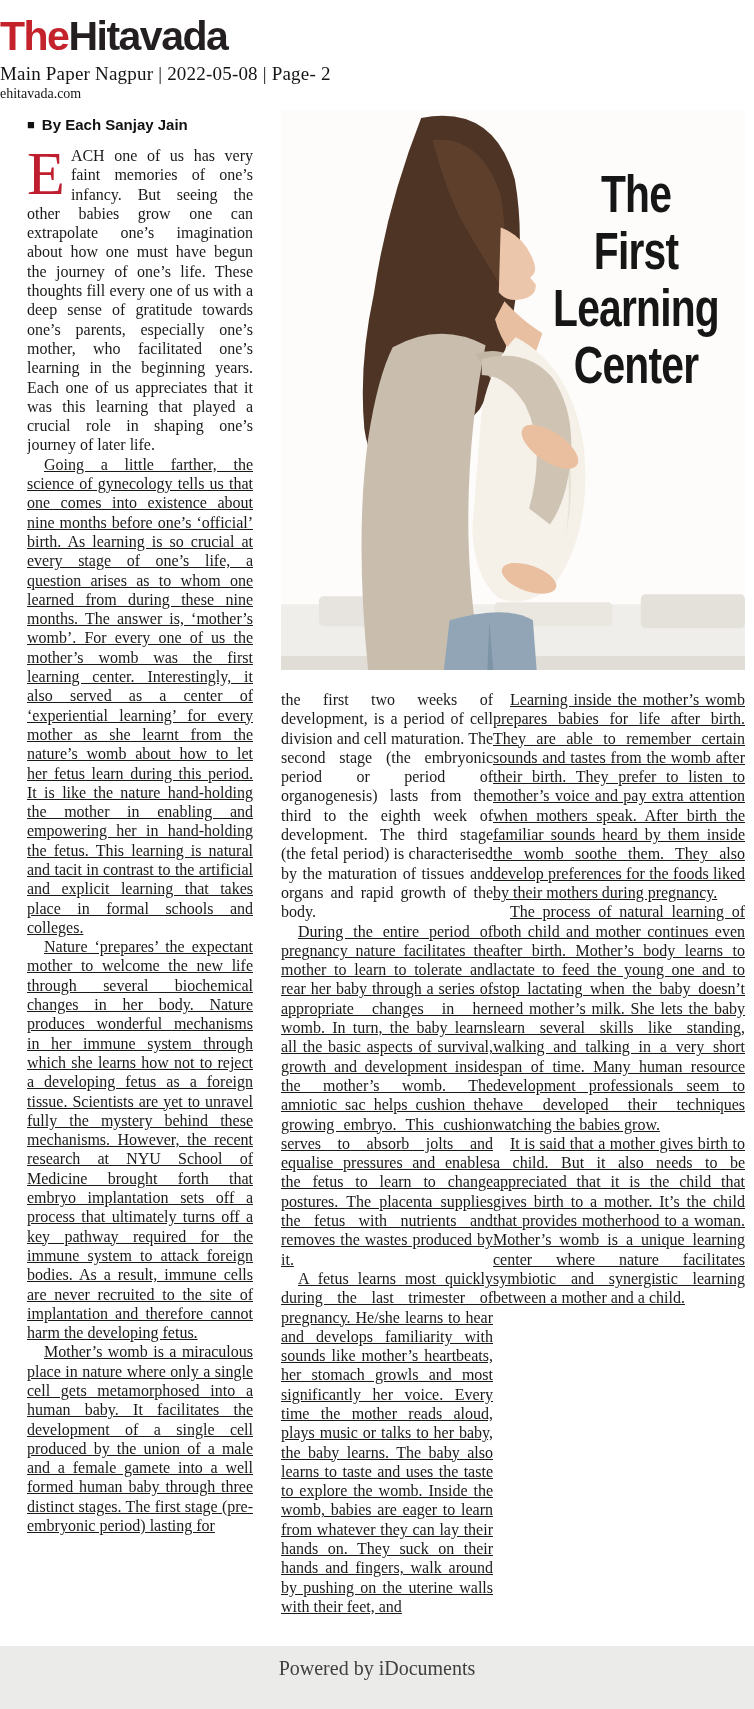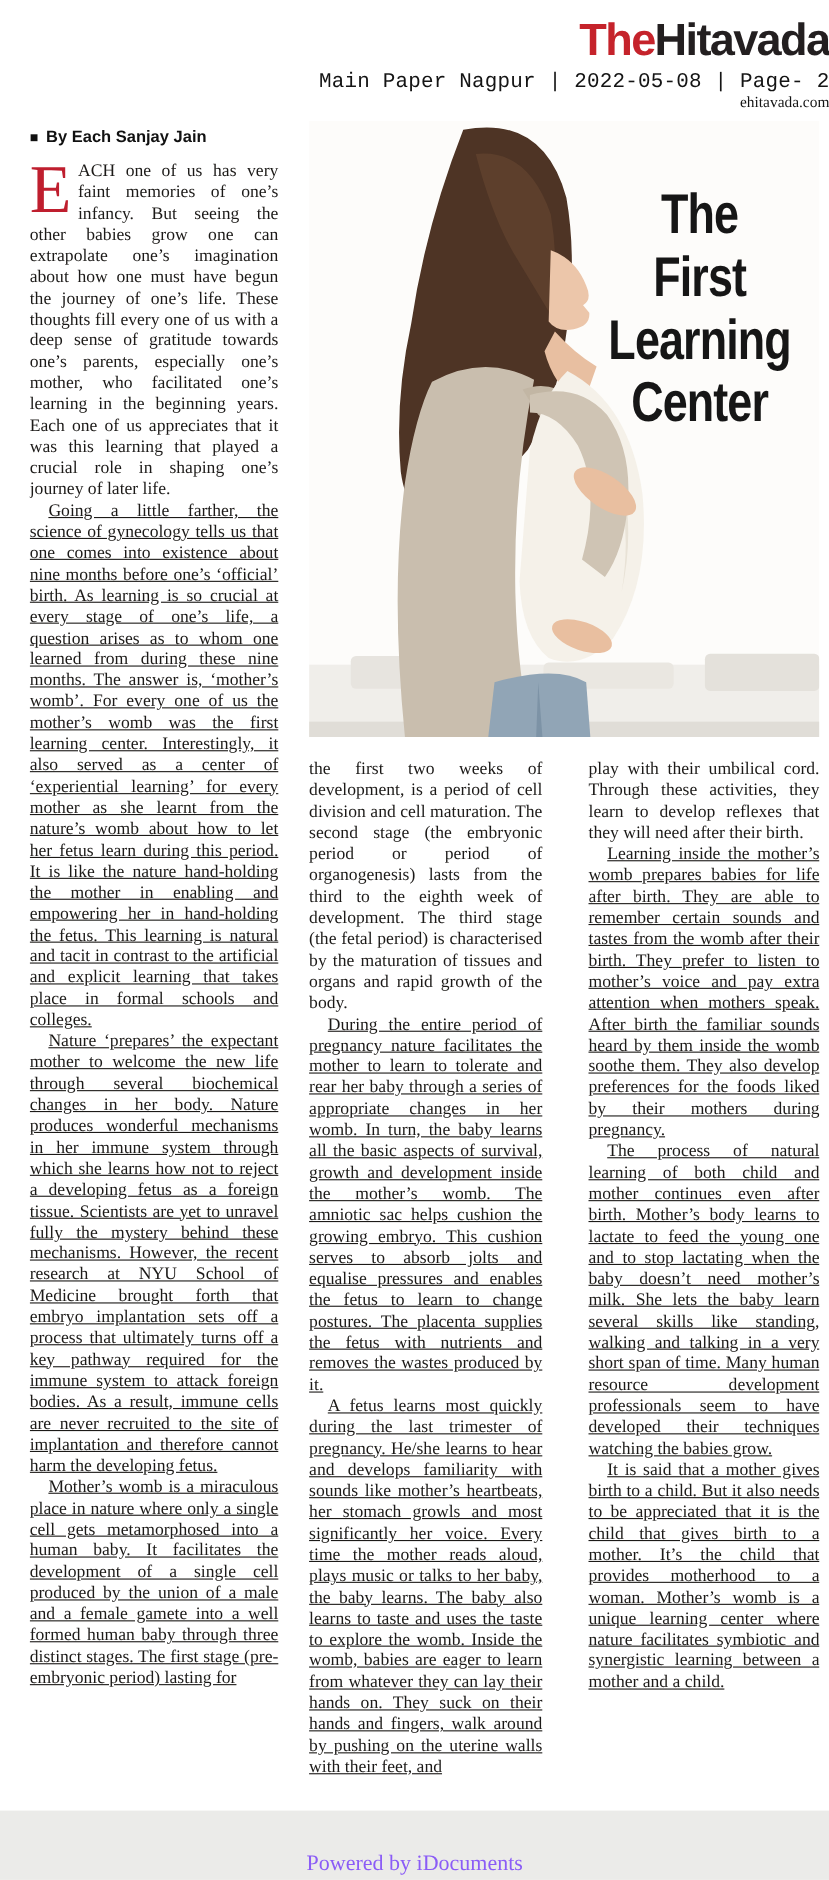--- a/index.html
+++ b/index.html
@@ -2,26 +2,26 @@
 <html lang="en"><head>
 <meta charset="utf-8">
 <style>
   html,body{margin:0;padding:0;background:#ffffff;}
   .page{
     position:relative;width:754px;height:1709px;margin:0 auto;
     background:#ffffff;overflow:hidden;
     font-family:"Liberation Serif", serif;color:#1c1a18;
   }
   
-  .masthead{padding-top:15px;text-align:right;}
+  .masthead{padding-top:15px;text-align:left;}
   .logo{font-family:"Liberation Sans", sans-serif;font-weight:700;
         font-size:41px;letter-spacing:-1.5px;line-height:42px;}
   .logo .logo-the{color:#c5232b;}
   .logo .logo-rest{color:#231f20;}
-  .edition{font-size:19px;margin-top:6px;color:#141414;letter-spacing:.2px;font-family:Liberation Mono, monospace;}
+  .edition{font-size:19px;margin-top:6px;color:#141414;letter-spacing:.2px;}
   .site{font-size:14px;margin-top:1px;color:#141414;}
   
   .content{position:absolute;top:110px;left:27px;width:718px;bottom:63px;
            display:flex;overflow:hidden;}
   .col1{width:226px;margin-right:28px;flex:none;}
   .right{flex:1;min-width:0;}
   
   .byline{font-family:"Liberation Sans", sans-serif;font-weight:700;
           font-size:15px;color:#111;margin:6px 0 13px 0;display:flex;align-items:center;}
   .byline .sq{font-size:13px;line-height:13px;margin-right:7px;color:#111;}
@@ -33,28 +33,28 @@
            padding:3px 6px 0 0;color:#bf1e2e;font-weight:400;}
   
   .photo-block{position:relative;height:560px;background:#fefdfc;}
   .photo-block svg{display:block;width:100%;height:100%;}
   .headline{position:absolute;top:56px;left:246px;right:0;text-align:center;
             font-family:"Liberation Sans", sans-serif;font-weight:700;
             font-size:51px;line-height:57px;color:#161616;letter-spacing:-1px;
             transform:scaleX(.8);transform-origin:50% 0;}
   
   .right-cols{display:flex;margin-top:20px;}
-  .col2{width:212px;flex:none;margin-right:42px;}
+  .col2{width:212px;flex:none;}
   .col3{flex:1;min-width:0;}
   .author-note{font-style:italic;text-align:right;margin-top:0;}
   .end-sq{font-style:normal;font-size:14px;margin-left:5px;color:#121212;}
   
   .footer{position:absolute;left:0;right:0;bottom:0;height:63px;background:#ebebe9;
           text-align:center;}
-  .footer p{margin:14px;padding-top:23px;font-size:20px;color:#8b5cf6;}
+  .footer p{margin:0;padding-top:11px;font-size:20px;color:#404040;}
 </style>
 </head>
 <body>
 
 <div class="page">
 
   <div class="masthead">
     <div class="logo">
       <span class="logo-the">The</span><span class="logo-rest">Hitavada</span>
     </div>
@@ -119,21 +119,20 @@
 
       <div class="right-cols body-text">
 
         <div class="col2">
           <p>the first two weeks of development, is a period of cell division and cell maturation. The second stage (the embryonic period or period of organogenesis) lasts from the third to the eighth week of development. The third stage (the fetal period) is characterised by the maturation of tissues and organs and rapid growth of the body.</p>
           <p class="indent">During the entire period of pregnancy nature facilitates the mother to learn to tolerate and rear her baby through a series of appropriate changes in her womb. In turn, the baby learns all the basic aspects of survival, growth and development inside the mother’s womb. The amniotic sac helps cushion the growing embryo. This cushion serves to absorb jolts and equalise pressures and enables the fetus to learn to change postures. The placenta supplies the fetus with nutrients and removes the wastes produced by it.</p>
           <p class="indent">A fetus learns most quickly during the last trimester of pregnancy. He/she learns to hear and develops familiarity with sounds like mother’s heartbeats, her stomach growls and most significantly her voice. Every time the mother reads aloud, plays music or talks to her baby, the baby learns. The baby also learns to taste and uses the taste to explore the womb. Inside the womb, babies are eager to learn from whatever they can lay their hands on. They suck on their hands and fingers, walk around by pushing on the uterine walls with their feet, and</p>
         </div>
 
         <div class="col3">
-          <p>play with their umbilical cord. Through these activities, they learn to develop reflexes that they will need after their birth.</p>
           <p class="indent">Learning inside the mother’s womb prepares babies for life after birth. They are able to remember certain sounds and tastes from the womb after their birth. They prefer to listen to mother’s voice and pay extra attention when mothers speak. After birth the familiar sounds heard by them inside the womb soothe them. They also develop preferences for the foods liked by their mothers during pregnancy.</p>
           <p class="indent">The process of natural learning of both child and mother continues even after birth. Mother’s body learns to lactate to feed the young one and to stop lactating when the baby doesn’t need mother’s milk. She lets the baby learn several skills like standing, walking and talking in a very short span of time. Many human resource development professionals seem to have developed their techniques watching the babies grow.</p>
           <p class="indent">It is said that a mother gives birth to a child. But it also needs to be appreciated that it is the child that gives birth to a mother. It’s the child that provides motherhood to a woman. Mother’s womb is a unique learning center where nature facilitates symbiotic and synergistic learning between a mother and a child.</p>
         </div>
       </div>
 
     </div>
   </div>
 
   <div class="footer">

